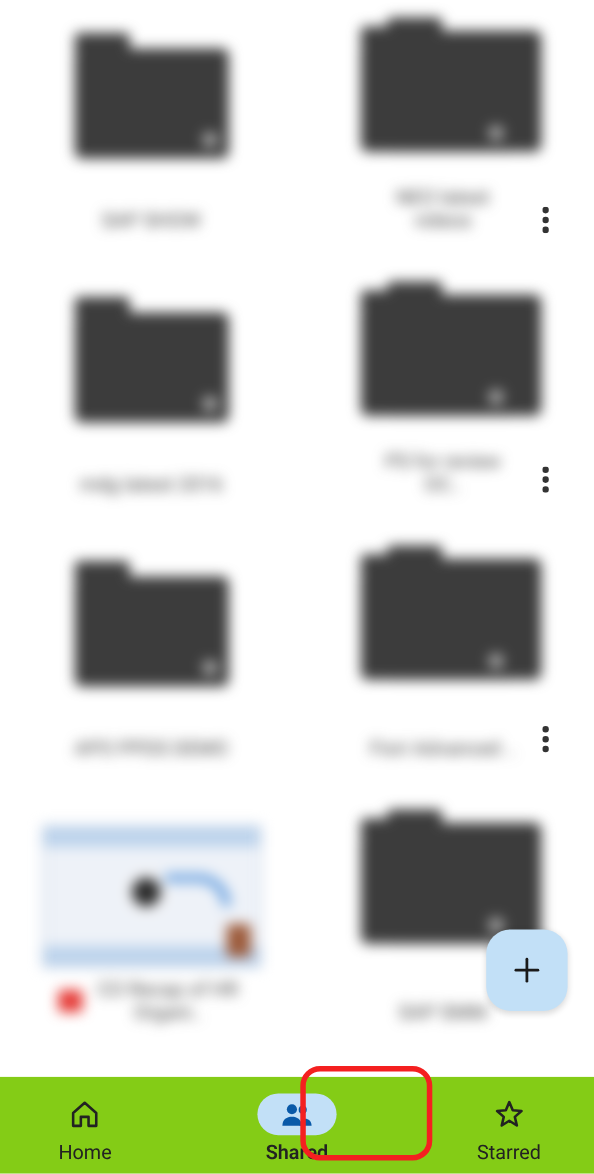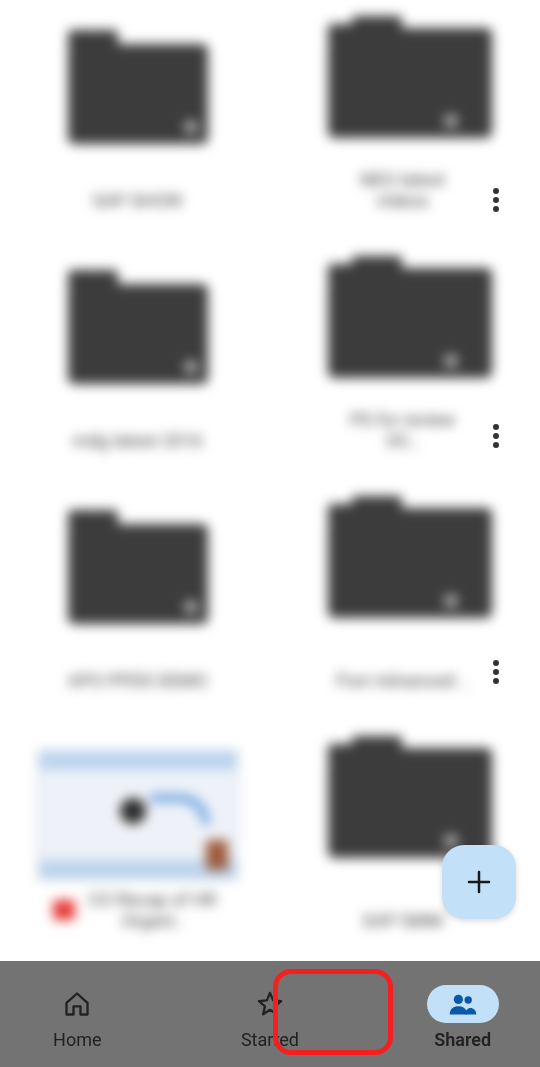--- a/index.html
+++ b/index.html
@@ -216,22 +216,22 @@
       cursor: pointer;
       box-shadow: 0 2px 6px rgba(0,0,0,0.15);
     }
     .fab svg { width: 30px; height: 30px; }
 
     .bottom-nav {
       position: absolute;
       bottom: 0;
       left: 0;
       width: 100%;
-      height: 106px;
-      background: #737373;
+      height: 88px;
+      background: #84cc16;
       display: flex;
       justify-content: space-around;
       align-items: center;
       gap: 38px;
     }
 
     .nav-item {
       display: flex;
       flex-direction: column;
       align-items: center;
@@ -385,38 +385,38 @@
 </div>
 
 <div class="bottom-nav">
   <div class="nav-item">
     <div class="nav-icon-wrap">
       <svg width="28" height="28" viewBox="0 0 24 24">
         <path d="M3 11 L12 3 L21 11 V21 H15 V14 H9 V21 H3 Z" fill="none" stroke="#222" stroke-width="2" stroke-linejoin="round"></path>
       </svg>
     </div>
     <span class="nav-label">Home</span>
-  </div>
-
-  <div class="nav-item">
-    <div class="nav-icon-wrap">
-      <svg width="28" height="28" viewBox="0 0 24 24">
-        <path d="M12 2.5 L14.7 8.9 L21.5 9.5 L16.3 14 L17.9 20.7 L12 17 L6.1 20.7 L7.7 14 L2.5 9.5 L9.3 8.9 Z" fill="none" stroke="#222" stroke-width="2" stroke-linejoin="round"></path>
-      </svg>
-    </div>
-    <span class="nav-label">Starred</span>
   </div>
 
   <div class="nav-item">
     <div class="nav-icon-wrap active">
       <svg width="30" height="28" viewBox="0 0 26 24">
         <circle cx="9" cy="8" r="4" fill="#0959a8"></circle>
         <circle cx="17.5" cy="8.5" r="3.2" fill="#0959a8"></circle>
         <path d="M1.5 21 C1.5 16 5 14 9 14 C13 14 16.5 16 16.5 21 Z" fill="#0959a8"></path>
         <path d="M15 21 C15 17.5 17 15.5 19.5 15.5 C22 15.5 24.5 17.5 24.5 21 Z" fill="#0959a8"></path>
       </svg>
     </div>
     <span class="nav-label active">Shared</span>
   </div>
 
+  <div class="nav-item">
+    <div class="nav-icon-wrap">
+      <svg width="28" height="28" viewBox="0 0 24 24">
+        <path d="M12 2.5 L14.7 8.9 L21.5 9.5 L16.3 14 L17.9 20.7 L12 17 L6.1 20.7 L7.7 14 L2.5 9.5 L9.3 8.9 Z" fill="none" stroke="#222" stroke-width="2" stroke-linejoin="round"></path>
+      </svg>
+    </div>
+    <span class="nav-label">Starred</span>
+  </div>
+
 </div>
 
 <div class="highlight hl-shared"></div>
 
 </body></html>

